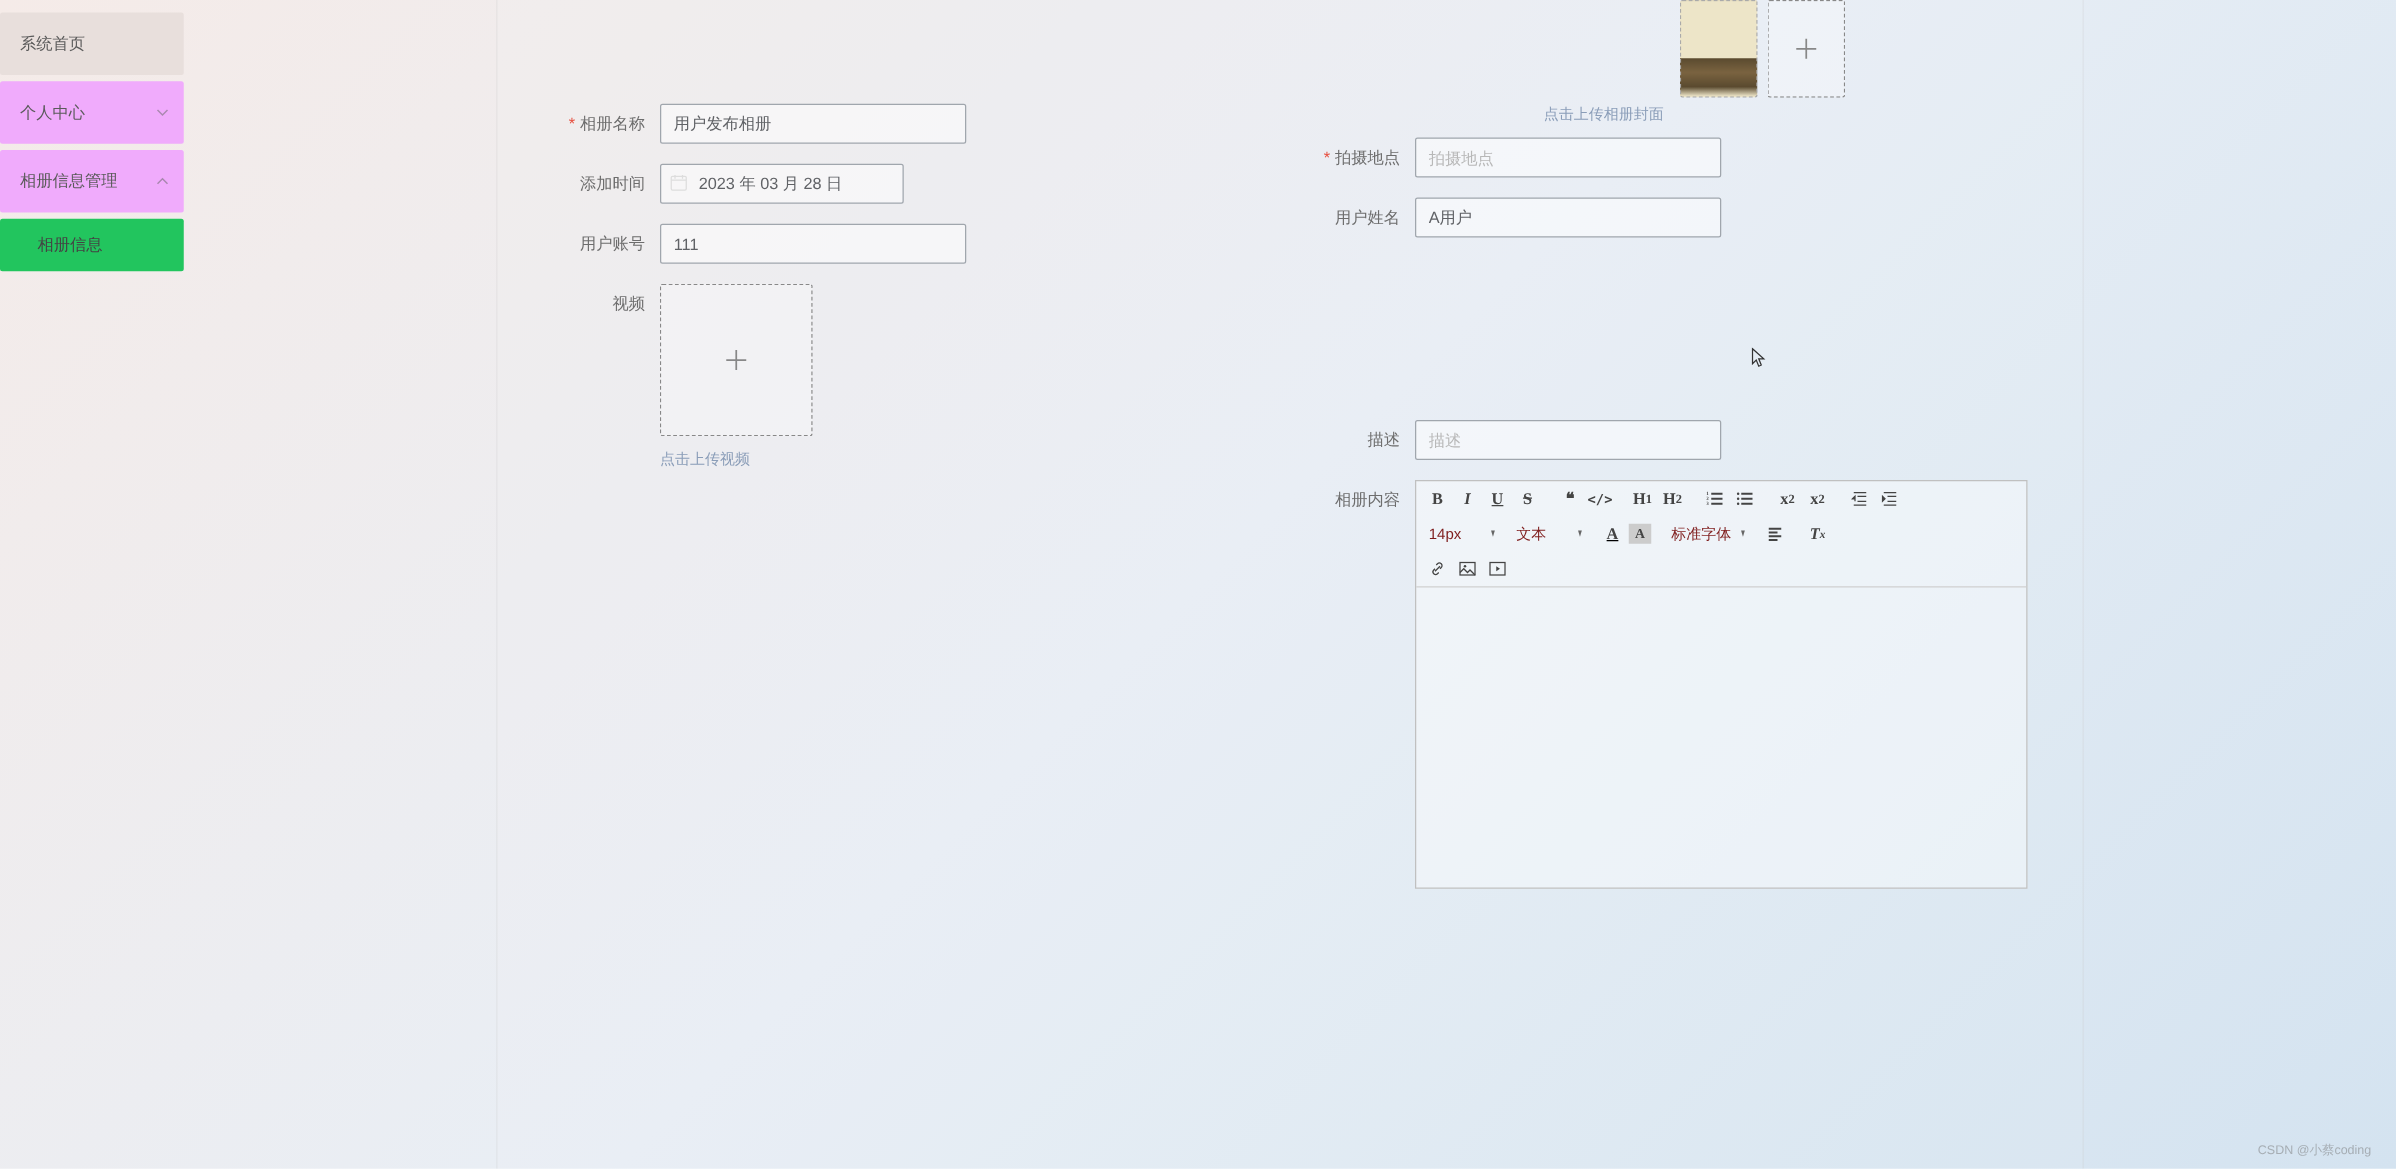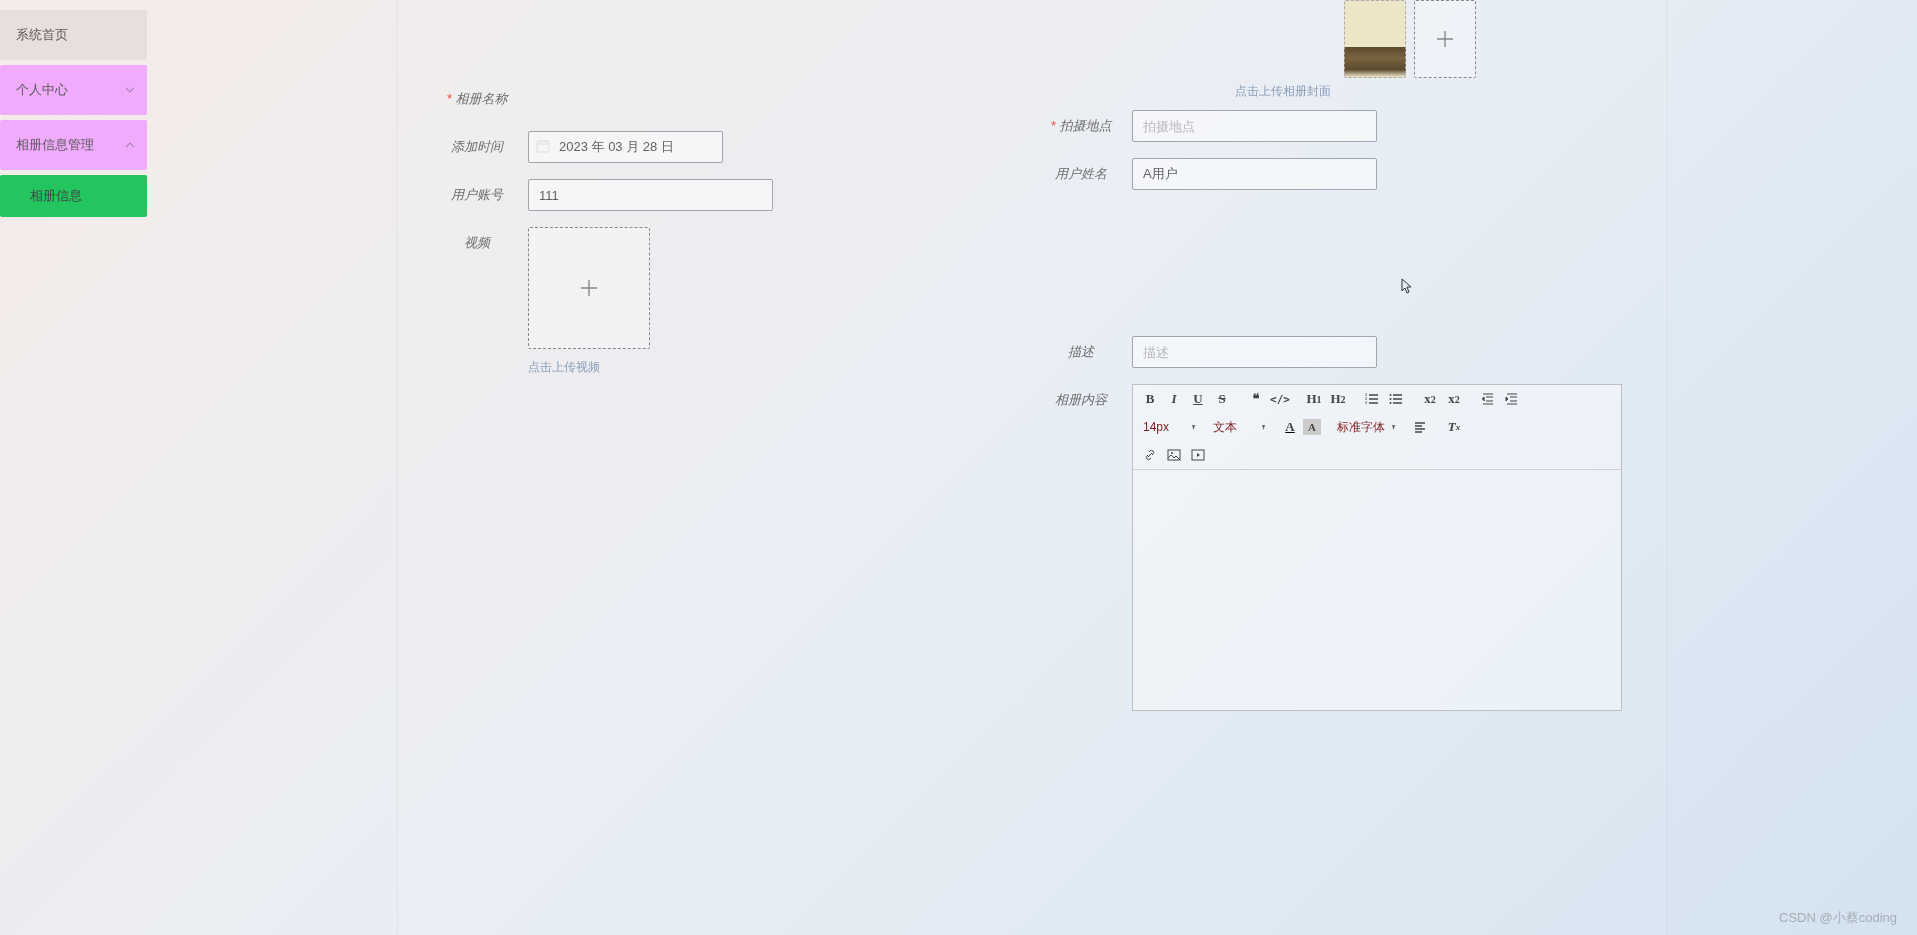--- a/index.html
+++ b/index.html
@@ -61,27 +61,26 @@
       grid-template-columns: 1fr 1fr;
       column-gap: 20px;
     }
     .form-row {
       display: flex;
       align-items: flex-start;
       margin-bottom: 16px;
     }
     .form-label {
       width: 90px;
-      text-align: center;
+      text-align: right;
       padding-right: 12px;
       font-size: 13px;
       color: #6d6d6d;
       line-height: 32px;
       flex-shrink: 0;
-      font-style: italic;
     }
     .required::before {
       content: "*";
       color: #e74c3c;
       margin-right: 4px;
     }
     .form-input {
       height: 32px;
       border: 1px solid #a0a6ad;
       border-radius: 2px;
@@ -187,21 +186,21 @@
     }
     .editor-body {
       min-height: 240px;
       padding: 10px;
     }
     .watermark {
       position: fixed;
       bottom: 8px;
       right: 20px;
       color: rgba(120,120,120,0.5);
-      font-size: 13px;
+      font-size: 10px;
       margin-top: 22px;
     }
     .cursor-pointer {
       position: absolute;
       left: 1003px;
       top: 278px;
       width: 12px;
       height: 16px;
       pointer-events: none;
     }
@@ -243,20 +242,21 @@
               <path d="M12 4v16M4 12h16" stroke="#888" stroke-width="1.4" fill="none"></path>
             </svg>
         </div>
       </div>
 
       <div class="form-grid">
 
         <div>
           <div class="form-row">
             <label class="form-label required">相册名称</label>
+            <input class="form-input w-full" value="用户发布相册" style="">
           </div>
           <div class="form-row">
             <label class="form-label">添加时间</label>
             <div class="date-wrap">
               <svg class="cal-icon" viewBox="0 0 14 14">
                   <rect x="1" y="2" width="12" height="11" rx="1" stroke="#888" fill="none"></rect>
                   <path d="M1 5h12M4 1v3M10 1v3" stroke="#888"></path>
                 </svg>
               <input class="form-input w-date" value="2023 年 03 月 28 日" style="">
             </div>

